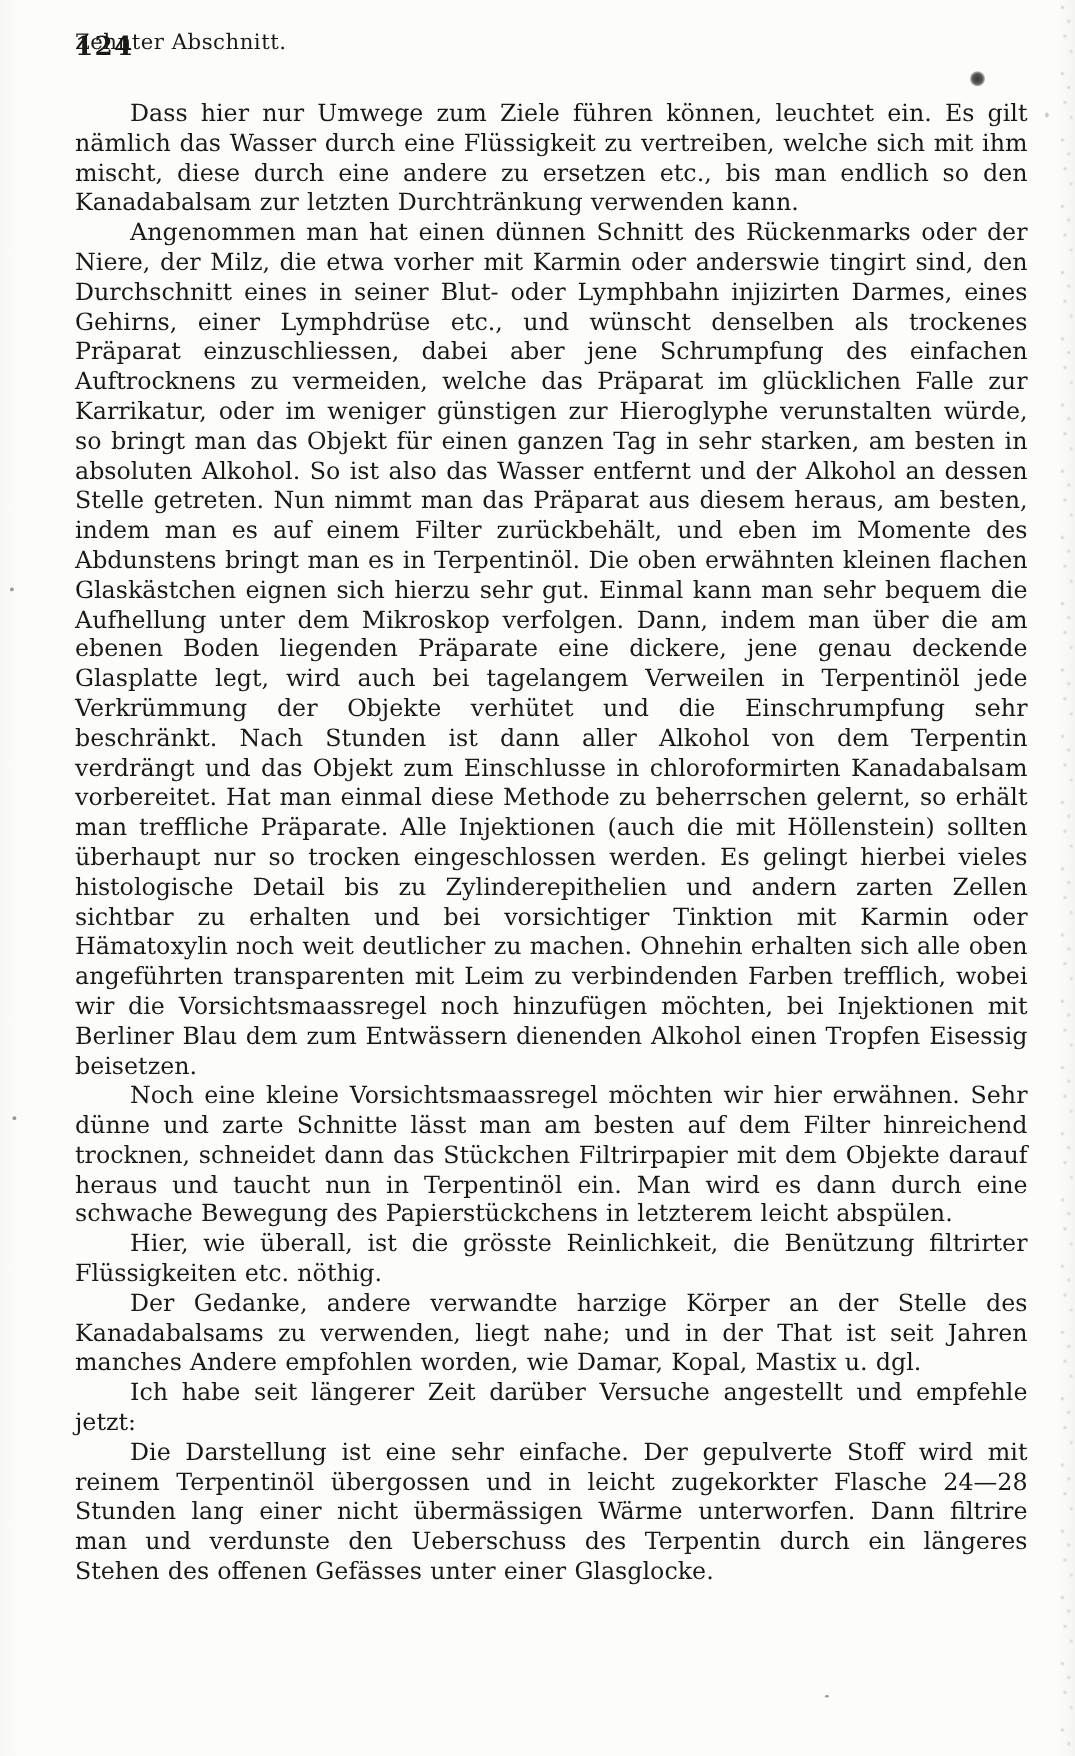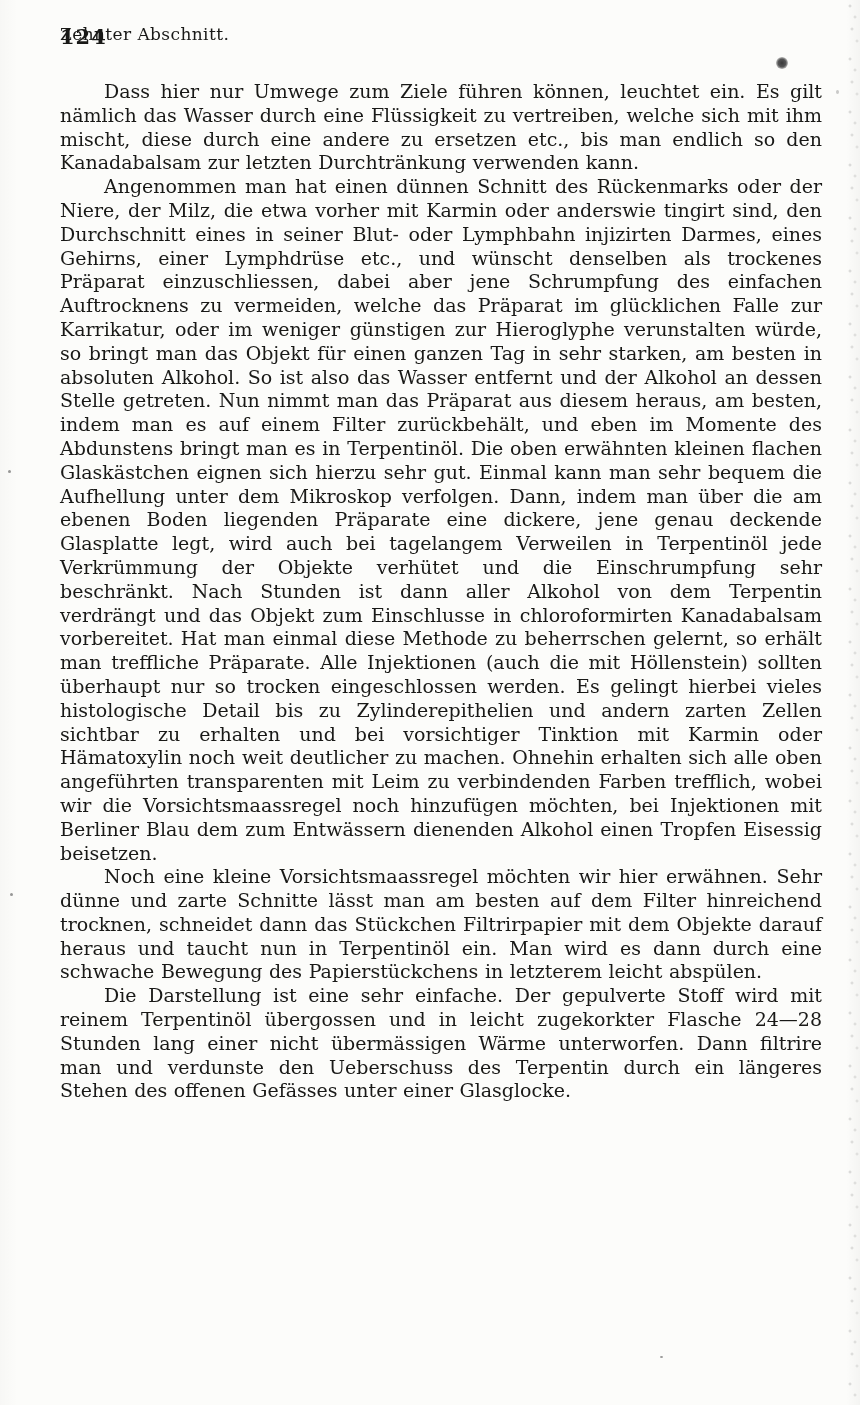--- a/index.html
+++ b/index.html
@@ -109,18 +109,21 @@
   <div class="content">
 
     <div class="page-header">
       <span class="page-number">124</span>
       <span class="running-header">Zehnter Abschnitt.</span>
     </div>
 
     <p class="body-par">Dass hier nur Umwege zum Ziele führen können, leuchtet ein. Es gilt nämlich das Wasser durch eine Flüssigkeit zu vertreiben, welche sich mit ihm mischt, diese durch eine andere zu ersetzen etc., bis man endlich so den Kanadabalsam zur letzten Durchtränkung verwenden kann.</p>
     <p class="body-par">Angenommen man hat einen dünnen Schnitt des Rückenmarks oder der Niere, der Milz, die etwa vorher mit Karmin oder anderswie tingirt sind, den Durchschnitt eines in seiner Blut- oder Lymphbahn injizirten Darmes, eines Gehirns, einer Lymphdrüse etc., und wünscht denselben als trockenes Präparat einzuschliessen, dabei aber jene Schrumpfung des einfachen Auftrocknens zu vermeiden, welche das Präparat im glücklichen Falle zur Karrikatur, oder im weniger günstigen zur Hieroglyphe verunstalten würde, so bringt man das Objekt für einen ganzen Tag in sehr starken, am besten in absoluten Alkohol. So ist also das Wasser entfernt und der Alkohol an dessen Stelle getreten. Nun nimmt man das Präparat aus diesem heraus, am besten, indem man es auf einem Filter zurückbehält, und eben im Momente des Abdunstens bringt man es in Terpentinöl. Die oben erwähnten kleinen flachen Glaskästchen eignen sich hierzu sehr gut. Einmal kann man sehr bequem die Aufhellung unter dem Mikroskop verfolgen. Dann, indem man über die am ebenen Boden liegenden Präparate eine dickere, jene genau deckende Glasplatte legt, wird auch bei tagelangem Verweilen in Terpentinöl jede Verkrümmung der Objekte verhütet und die Einschrumpfung sehr beschränkt. Nach Stunden ist dann aller Alkohol von dem Terpentin verdrängt und das Objekt zum Einschlusse in chloroformirten Kanadabalsam vorbereitet. Hat man einmal diese Methode zu beherrschen gelernt, so erhält man treffliche Präparate. Alle Injektionen (auch die mit Höllenstein) sollten überhaupt nur so trocken eingeschlossen werden. Es gelingt hierbei vieles histologische Detail bis zu Zylinderepithelien und andern zarten Zellen sichtbar zu erhalten und bei vorsichtiger Tinktion mit Karmin oder Hämatoxylin noch weit deutlicher zu machen. Ohnehin erhalten sich alle oben angeführten transparenten mit Leim zu verbindenden Farben trefflich, wobei wir die Vorsichtsmaassregel noch hinzufügen möchten, bei Injektionen mit Berliner Blau dem zum Entwässern dienenden Alkohol einen Tropfen Eisessig beisetzen.</p>
     <p class="body-par">Noch eine kleine Vorsichtsmaassregel möchten wir hier erwähnen. Sehr dünne und zarte Schnitte lässt man am besten auf dem Filter hinreichend trocknen, schneidet dann das Stückchen Filtrirpapier mit dem Objekte darauf heraus und taucht nun in Terpentinöl ein. Man wird es dann durch eine schwache Bewegung des Papierstückchens in letzterem leicht abspülen.</p>
+    <p class="body-par">Hier, wie überall, ist die grösste Reinlichkeit, die Benützung filtrirter Flüssigkeiten etc. nöthig.</p>
+    <p class="body-par">Der Gedanke, andere verwandte harzige Körper an der Stelle des Kanadabalsams zu verwenden, liegt nahe; und in der That ist seit Jahren manches Andere empfohlen worden, wie Damar, Kopal, Mastix u. dgl.</p>
+    <p class="body-par">Ich habe seit längerer Zeit darüber Versuche angestellt und empfehle jetzt:</p>
 
 
     <p class="body-par">Die Darstellung ist eine sehr einfache. Der gepulverte Stoff wird mit reinem Terpentinöl übergossen und in leicht zugekorkter Flasche 24—28 Stunden lang einer nicht übermässigen Wärme unterworfen. Dann filtrire man und verdunste den Ueberschuss des Terpentin durch ein längeres Stehen des offenen Gefässes unter einer Glasglocke.</p>
 
   </div>
 </div>
 
 </body></html>

